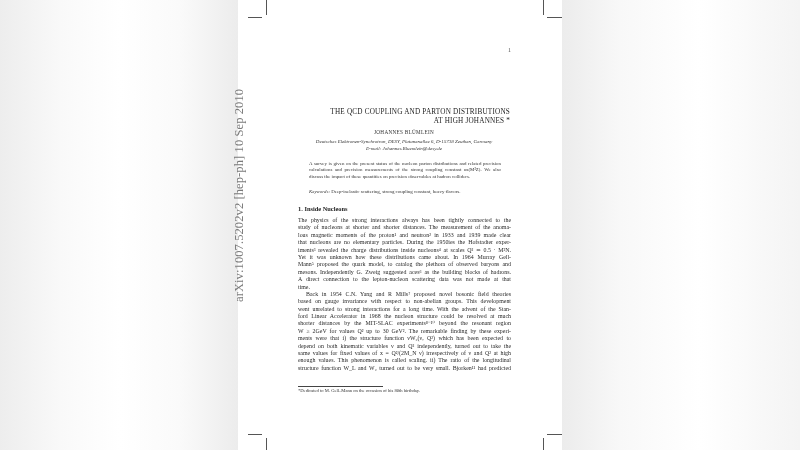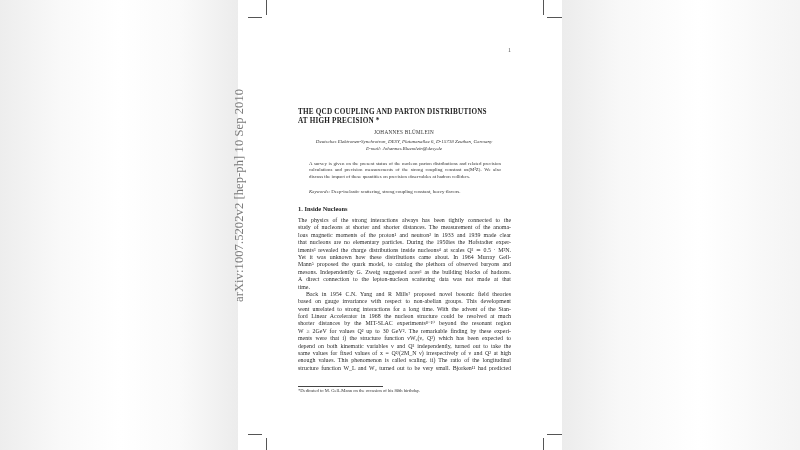--- a/index.html
+++ b/index.html
@@ -15,22 +15,22 @@
   }
   .crop { position:absolute; background:#555; }
   .arxiv {
     position:absolute; left:232px; top:302px;
     transform-origin: 0 0; transform: rotate(-90deg);
     white-space:nowrap; font-size:12.5px; color:#7a7a7a; letter-spacing:0.1px;
     width:210px;
   }
   .pagenum { position:absolute; left:508px; top:47px; font-size:6px; color:#555; }
   .title {
-    position:absolute; left:298px; top:108px; width:212px; text-align:left;
-    font-size:7.2px; font-weight:bold; line-height:8.5px; letter-spacing:0.2px; color:#222;
+    position:absolute; left:298px; top:108px; width:212px; text-align:right;
+    font-size:7.2px; font-weight:normal; line-height:8.5px; letter-spacing:0.2px; color:#222;
   }
   .author {
     position:absolute; left:298px; top:129px; width:212px; text-align:center;
     font-size:5.2px; letter-spacing:0.3px; color:#333;
   }
   .affil {
     position:absolute; left:298px; top:139px; width:212px; text-align:center;
     font-size:5px; font-style:italic; line-height:6.5px; color:#333;
   }
   .abstract {
@@ -67,21 +67,21 @@
 <div class="crop" style="left:266px;top:438px;width:1px;height:12px;"></div>
 <div class="crop" style="left:547px;top:434px;width:15px;height:1px;"></div>
 <div class="crop" style="left:543px;top:438px;width:1px;height:12px;"></div>
 
 <div class="arxiv">arXiv:1007.5202v2  [hep-ph]  10 Sep 2010</div>
 
 <div class="pagenum">1</div>
 
 <div class="title">
   <div>THE QCD COUPLING AND PARTON DISTRIBUTIONS</div>
-  <div>AT HIGH PRECISION *</div>
+  <div>AT HIGH JOHANNES *</div>
 </div>
 
 <div class="author">JOHANNES BLÜMLEIN</div>
 
 <div class="affil">
   <div>Deutsches Elektronen-Synchrotron, DESY, Platanenallee 6, D-15738 Zeuthen, Germany</div>
   <div>E-mail: Johannes.Bluemlein@desy.de</div>
 </div>
 
 <div class="abstract">A survey is given on the present status of the nucleon parton distributions and related precision calculations and precision measurements of the strong coupling constant αs(M²Z). We also discuss the impact of these quantities on precision observables at hadron colliders.</div>

